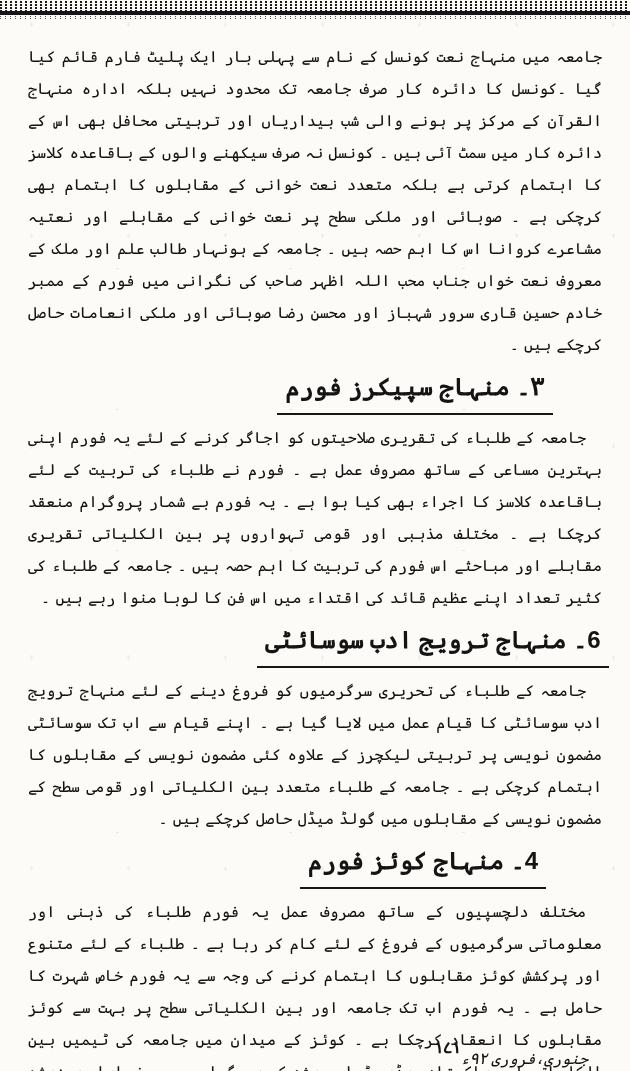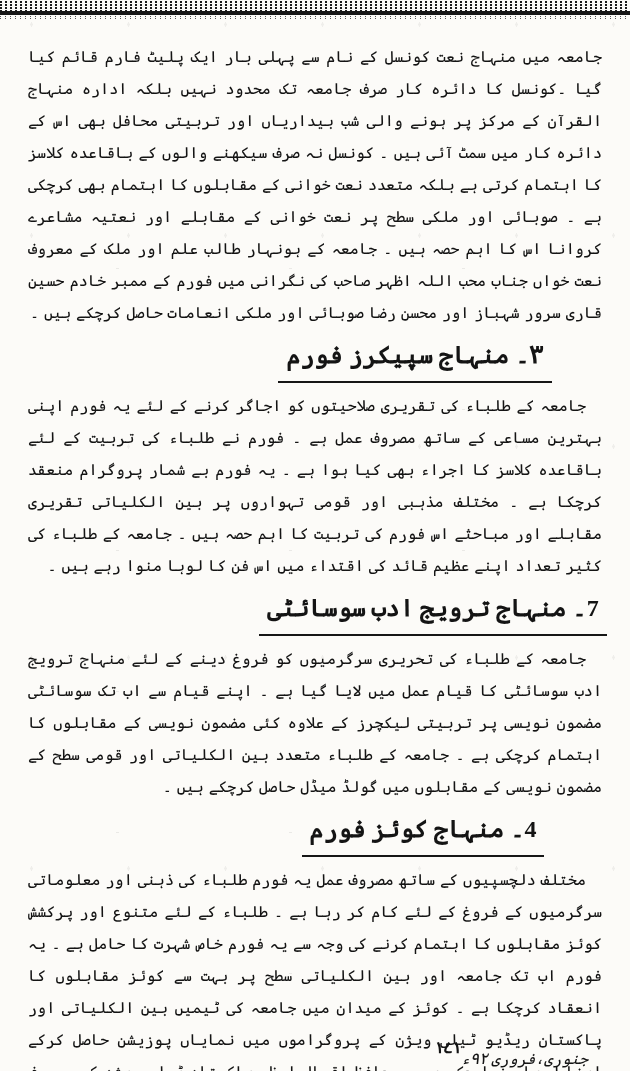--- a/index.html
+++ b/index.html
@@ -7,21 +7,21 @@
     padding: 0;
     background: #e8e8e6;
   }
   .page {
     position: relative;
     width: 630px;
     height: 1071px;
     margin: 0 auto;
     background: #fcfbf8;
     color: #141414;
-    font-family: Liberation Serif, serif;
+    font-family: Liberation Sans, sans-serif;
     overflow: hidden;
     
     background-image:
       radial-gradient(rgba(0,0,0,0.07) 1px, transparent 1.2px),
       radial-gradient(rgba(0,0,0,0.05) 1px, transparent 1.2px);
     background-size: 173px 141px, 97px 211px;
     background-position: 31px 57px, 80px 130px;
   }
   
   .band-top {
@@ -109,21 +109,21 @@
   <div class="content">
 
     <p class="body-text">جامعہ میں منہاج نعت کونسل کے نام سے پہلی بار ایک پلیٹ فارم قائم کیا گیا ۔کونسل کا دائرہ کار صرف جامعہ تک محدود نہیں بلکہ ادارہ منہاج القرآن کے مرکز پر ہونے والی شب بیداریاں اور تربیتی محافل بھی اس کے دائرہ کار میں سمٹ آئی ہیں ۔ کونسل نہ صرف سیکھنے والوں کے باقاعدہ کلاسز کا اہتمام کرتی ہے بلکہ متعدد نعت خوانی کے مقابلوں کا اہتمام بھی کرچکی ہے ۔ صوبائی اور ملکی سطح پر نعت خوانی کے مقابلے اور نعتیہ مشاعرے کروانا اس کا اہم حصہ ہیں ۔ جامعہ کے ہونہار طالب علم اور ملک کے معروف نعت خواں جناب محب اللہ اظہر صاحب کی نگرانی میں فورم کے ممبر خادم حسین قاری سرور شہباز اور محسن رضا صوبائی اور ملکی انعامات حاصل کرچکے ہیں ۔</p>
 
     <div class="heading off-a">
       <span class="hline">۳۔ منہاج سپیکرز فورم</span>
     </div>
     <p class="body-text section-body">جامعہ کے طلباء کی تقریری صلاحیتوں کو اجاگر کرنے کے لئے یہ فورم اپنی بہترین مساعی کے ساتھ مصروف عمل ہے ۔ فورم نے طلباء کی تربیت کے لئے باقاعدہ کلاسز کا اجراء بھی کیا ہوا ہے ۔ یہ فورم بے شمار پروگرام منعقد کرچکا ہے ۔ مختلف مذہبی اور قومی تہواروں پر بین الکلیاتی تقریری مقابلے اور مباحثے اس فورم کی تربیت کا اہم حصہ ہیں ۔ جامعہ کے طلباء کی کثیر تعداد اپنے عظیم قائد کی اقتداء میں اس فن کا لوہا منوا رہے ہیں ۔</p>
 
     <div class="heading off-b">
-      <span class="hline">7۔ منہاج ترویج ادب سوسائٹی</span>
+      <span class="hline">6۔ منہاج ترویج ادب سوسائٹی</span>
     </div>
     <p class="body-text section-body">جامعہ کے طلباء کی تحریری سرگرمیوں کو فروغ دینے کے لئے منہاج ترویج ادب سوسائٹی کا قیام عمل میں لایا گیا ہے ۔ اپنے قیام سے اب تک سوسائٹی مضمون نویسی پر تربیتی لیکچرز کے علاوہ کئی مضمون نویسی کے مقابلوں کا اہتمام کرچکی ہے ۔ جامعہ کے طلباء متعدد بین الکلیاتی اور قومی سطح کے مضمون نویسی کے مقابلوں میں گولڈ میڈل حاصل کرچکے ہیں ۔</p>
 
     <div class="heading off-c">
       <span class="hline">4۔ منہاج کوئز فورم</span>
     </div>
     <p class="body-text section-body">مختلف دلچسپیوں کے ساتھ مصروف عمل یہ فورم طلباء کی ذہنی اور معلوماتی سرگرمیوں کے فروغ کے لئے کام کر رہا ہے ۔ طلباء کے لئے متنوع اور پرکشش کوئز مقابلوں کا اہتمام کرنے کی وجہ سے یہ فورم خاص شہرت کا حامل ہے ۔ یہ فورم اب تک جامعہ اور بین الکلیاتی سطح پر بہت سے کوئز مقابلوں کا انعقاد کرچکا ہے ۔ کوئز کے میدان میں جامعہ کی ٹیمیں بین الکلیاتی اور پاکستان ریڈیو ٹیلی ویژن کے پروگراموں میں نمایاں پوزیشن حاصل کرکے اپنا لوہا منوا چکی ہیں ۔ حافظ اقبال اعظم پاکستان ٹیلی ویژن کے معروف پروگرام نیلام گھر میں متعدد بار جامعہ کی نمائندگی کرکے ہزاروں روپے کے انعامات حاصل کرچکے ہیں ۔</p>
 
   </div>
 

